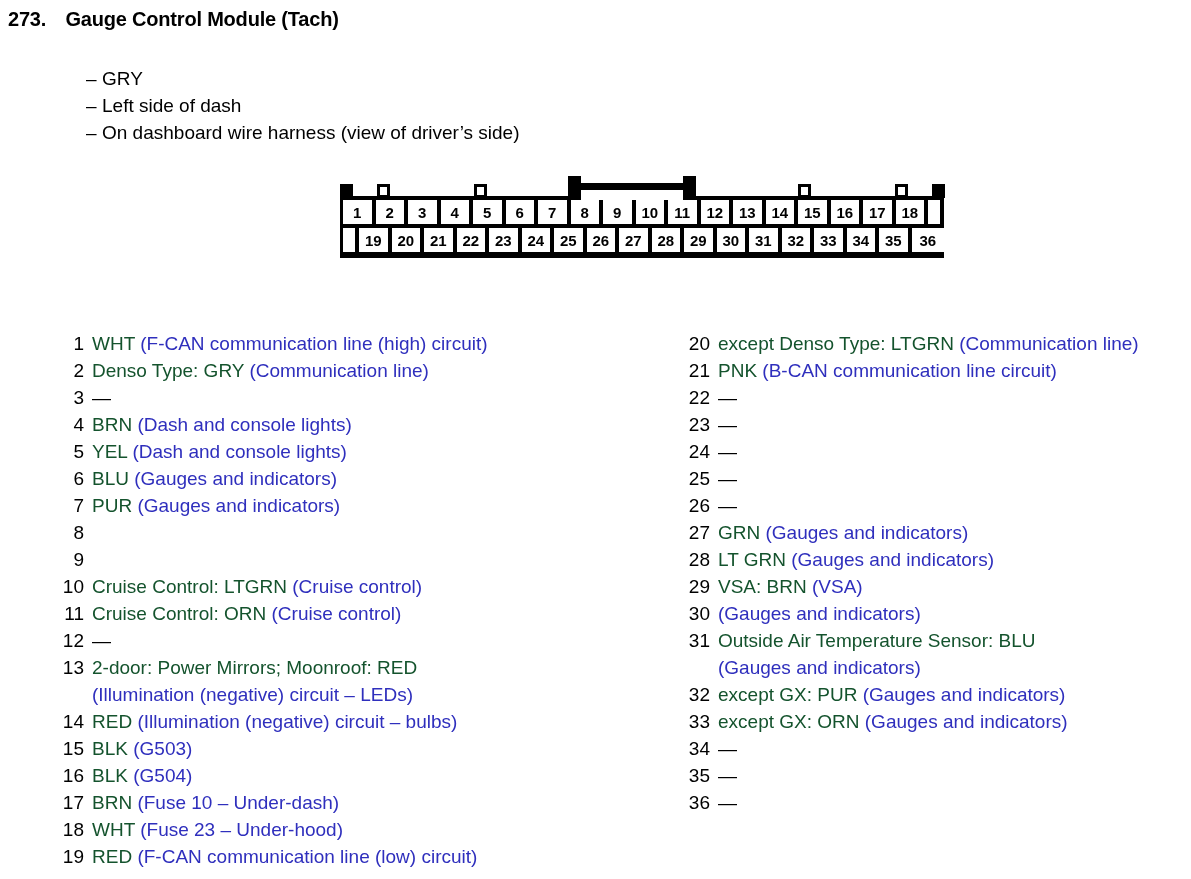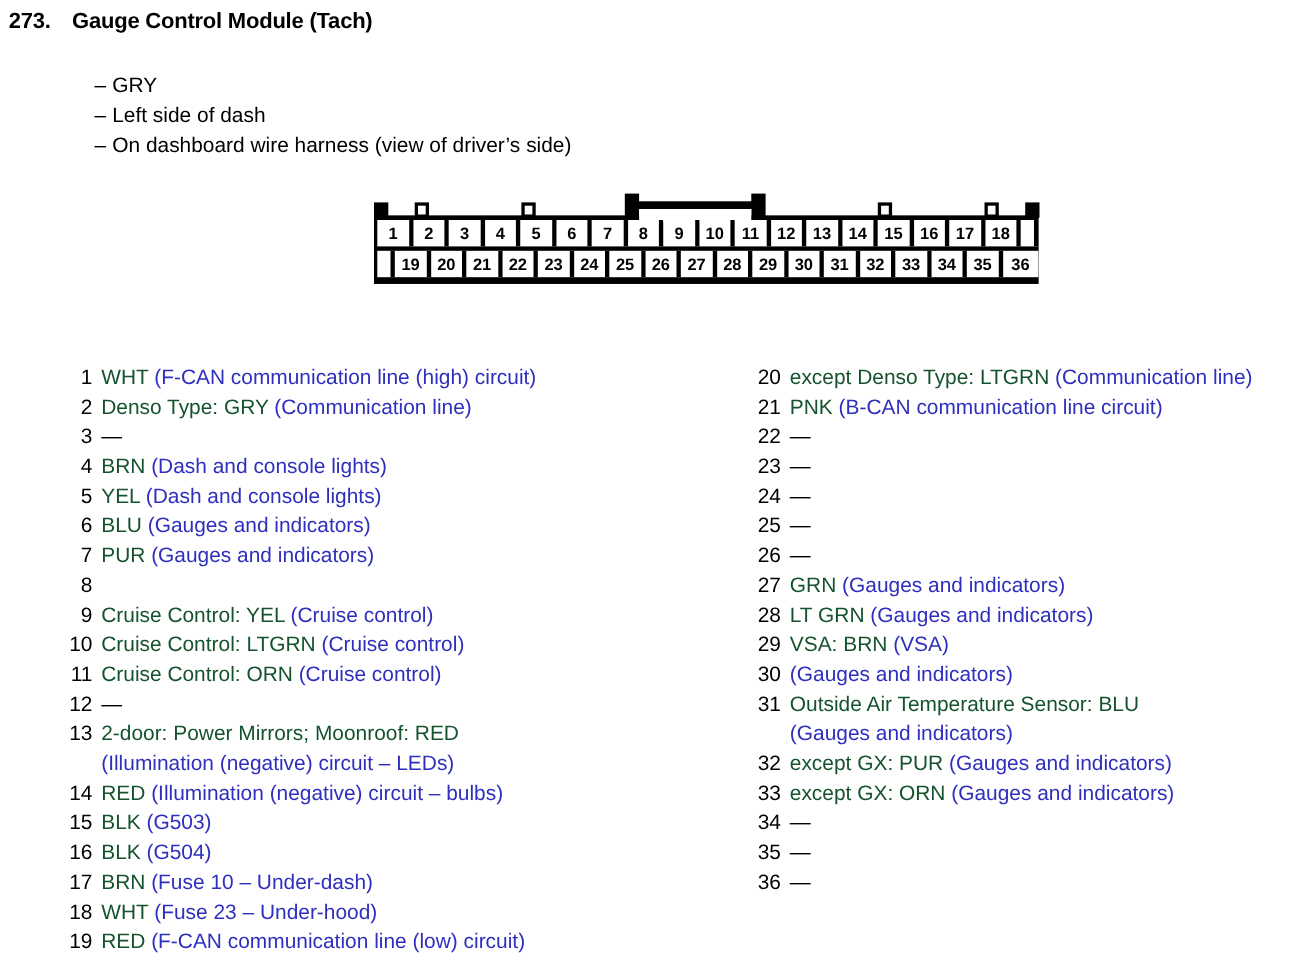--- a/index.html
+++ b/index.html
@@ -287,21 +287,20 @@
     </div>
     <div class="pin-entry">
       <span class="pin-num">7</span>
       <span class="pin-desc"><span class="wire">PUR </span><span class="circuit">(Gauges and indicators)</span></span>
     </div>
     <div class="pin-entry">
       <span class="pin-num">8</span>
     </div>
     <div class="pin-entry">
       <span class="pin-num">9</span>
-      <span class="pin-desc"><span class="wire">Cruise Control: YEL </span><span class="circuit">(Cruise control)</span></span>
     </div>
     <div class="pin-entry">
       <span class="pin-num">10</span>
       <span class="pin-desc"><span class="wire">Cruise Control: LTGRN  </span><span class="circuit">(Cruise control)</span></span>
     </div>
     <div class="pin-entry">
       <span class="pin-num">11</span>
       <span class="pin-desc"><span class="wire">Cruise Control: ORN </span><span class="circuit">(Cruise control)</span></span>
     </div>
     <div class="pin-entry">

